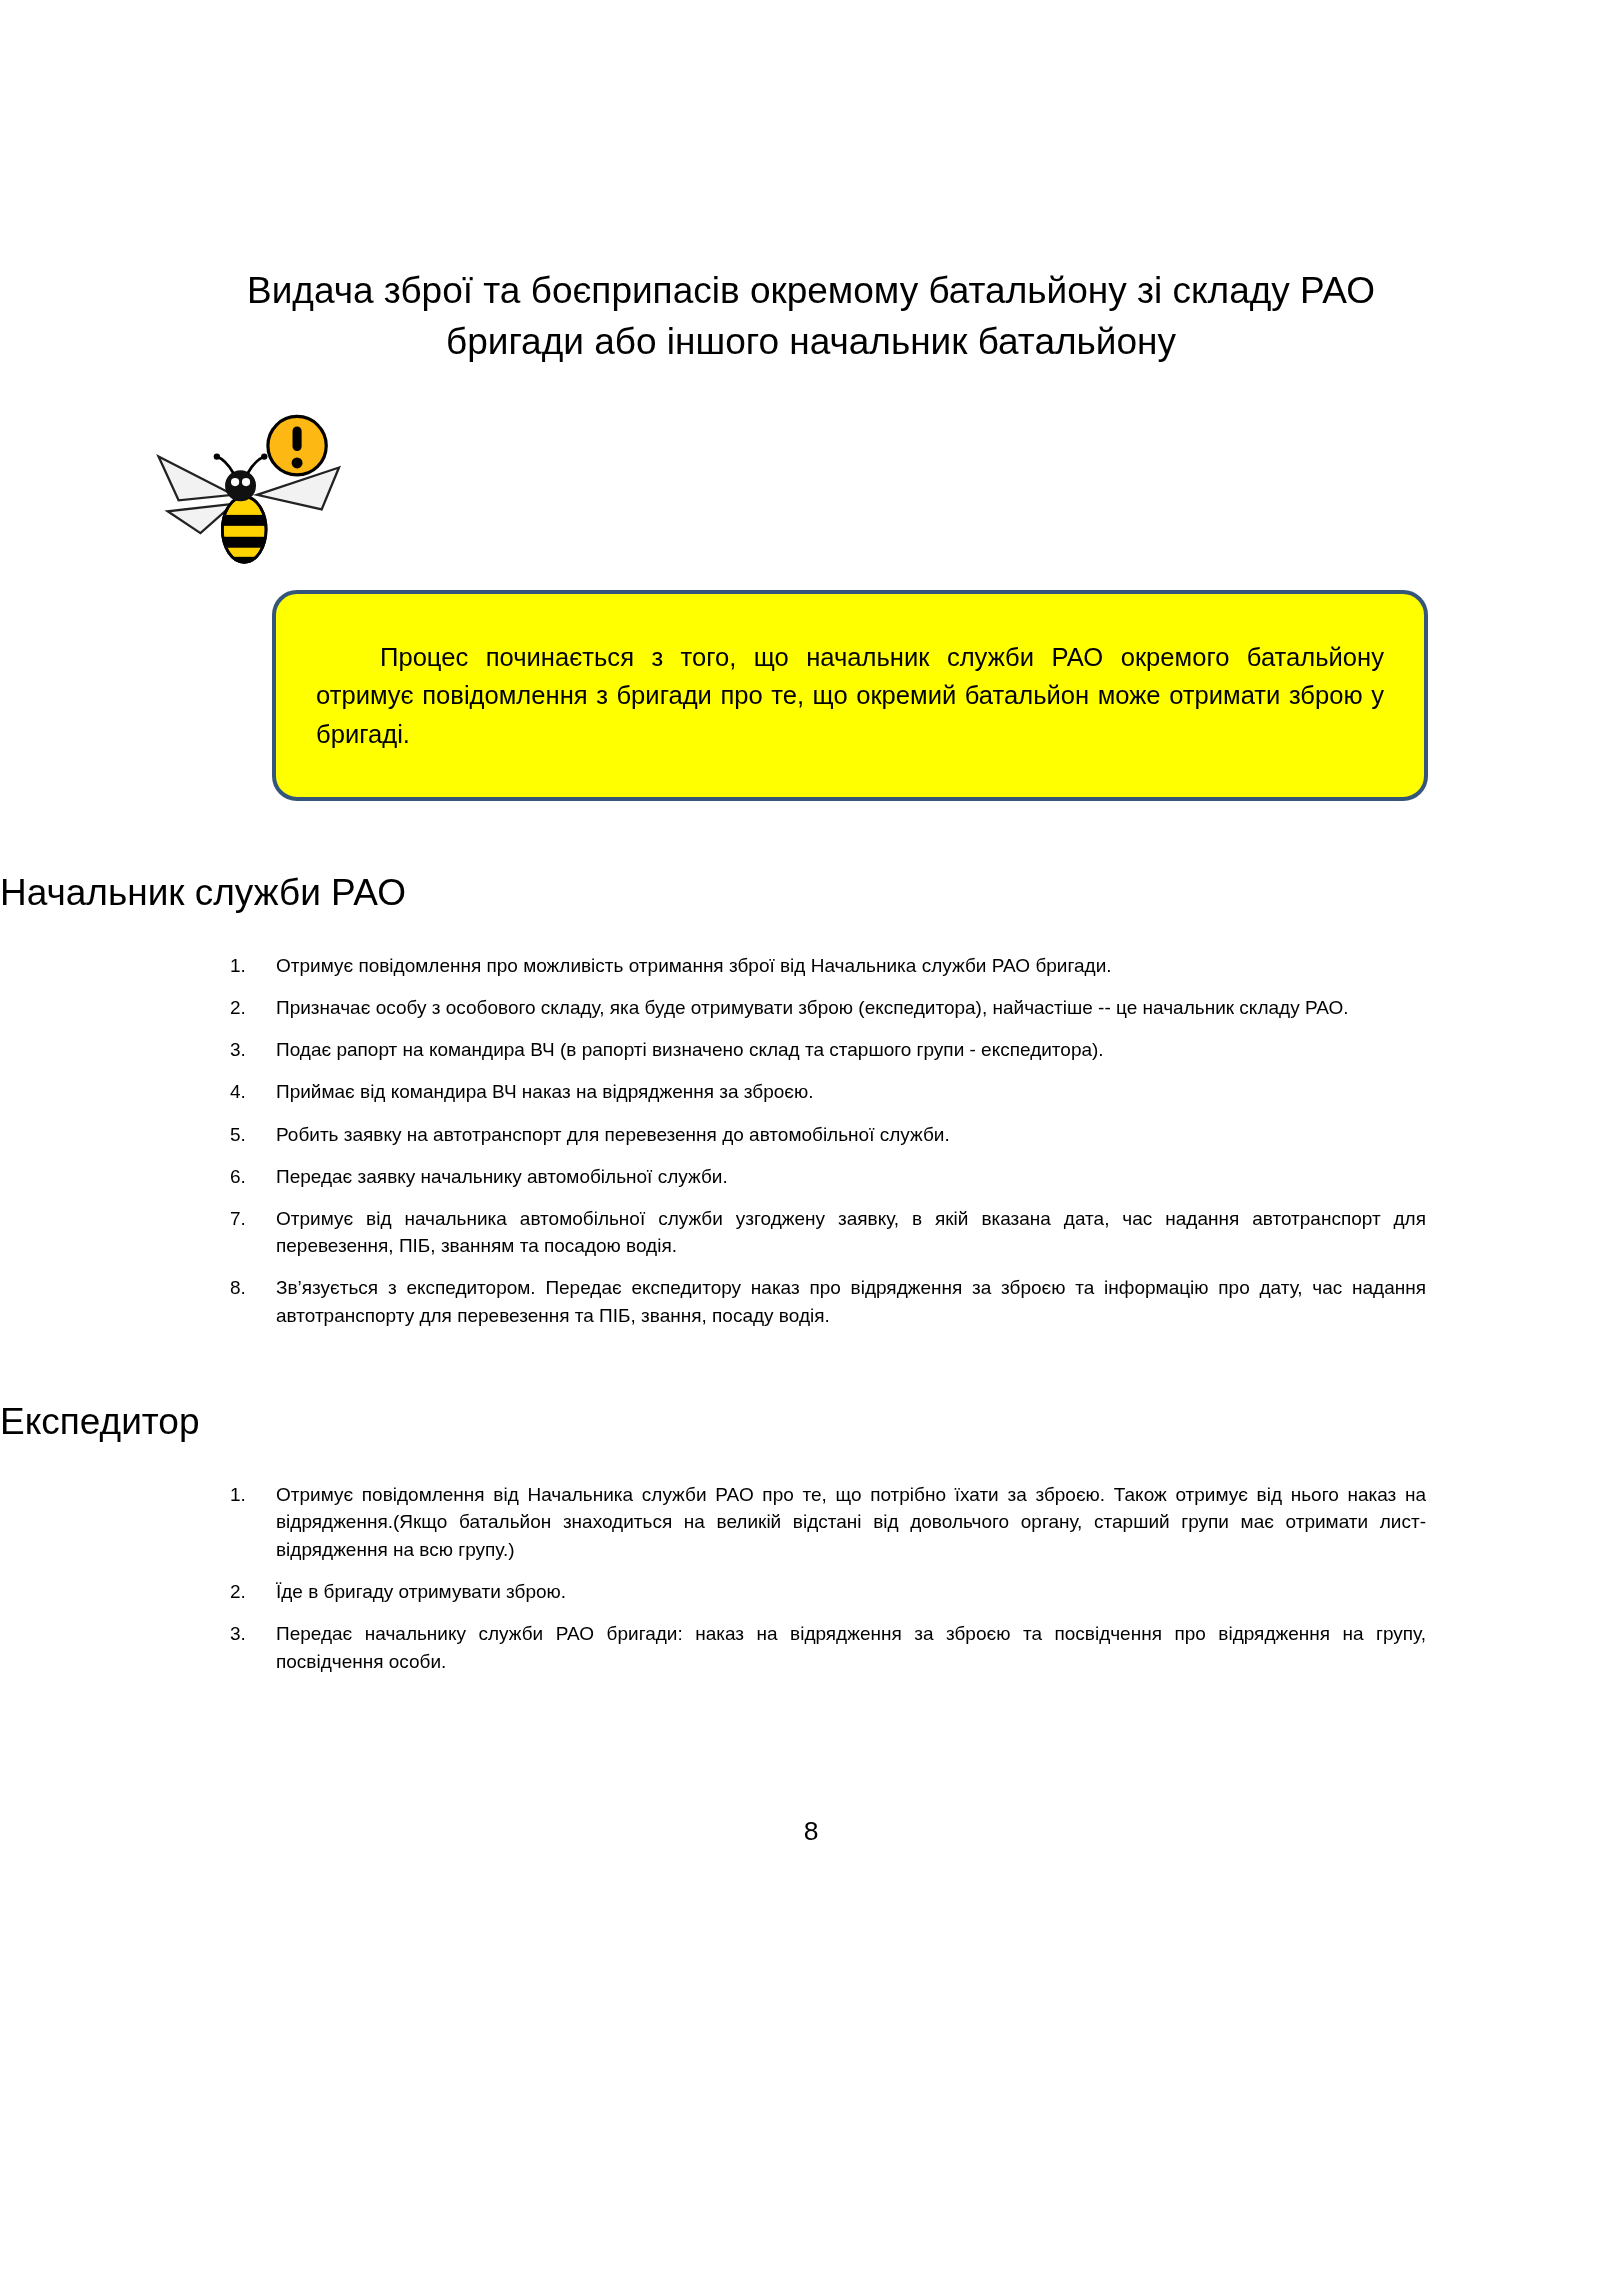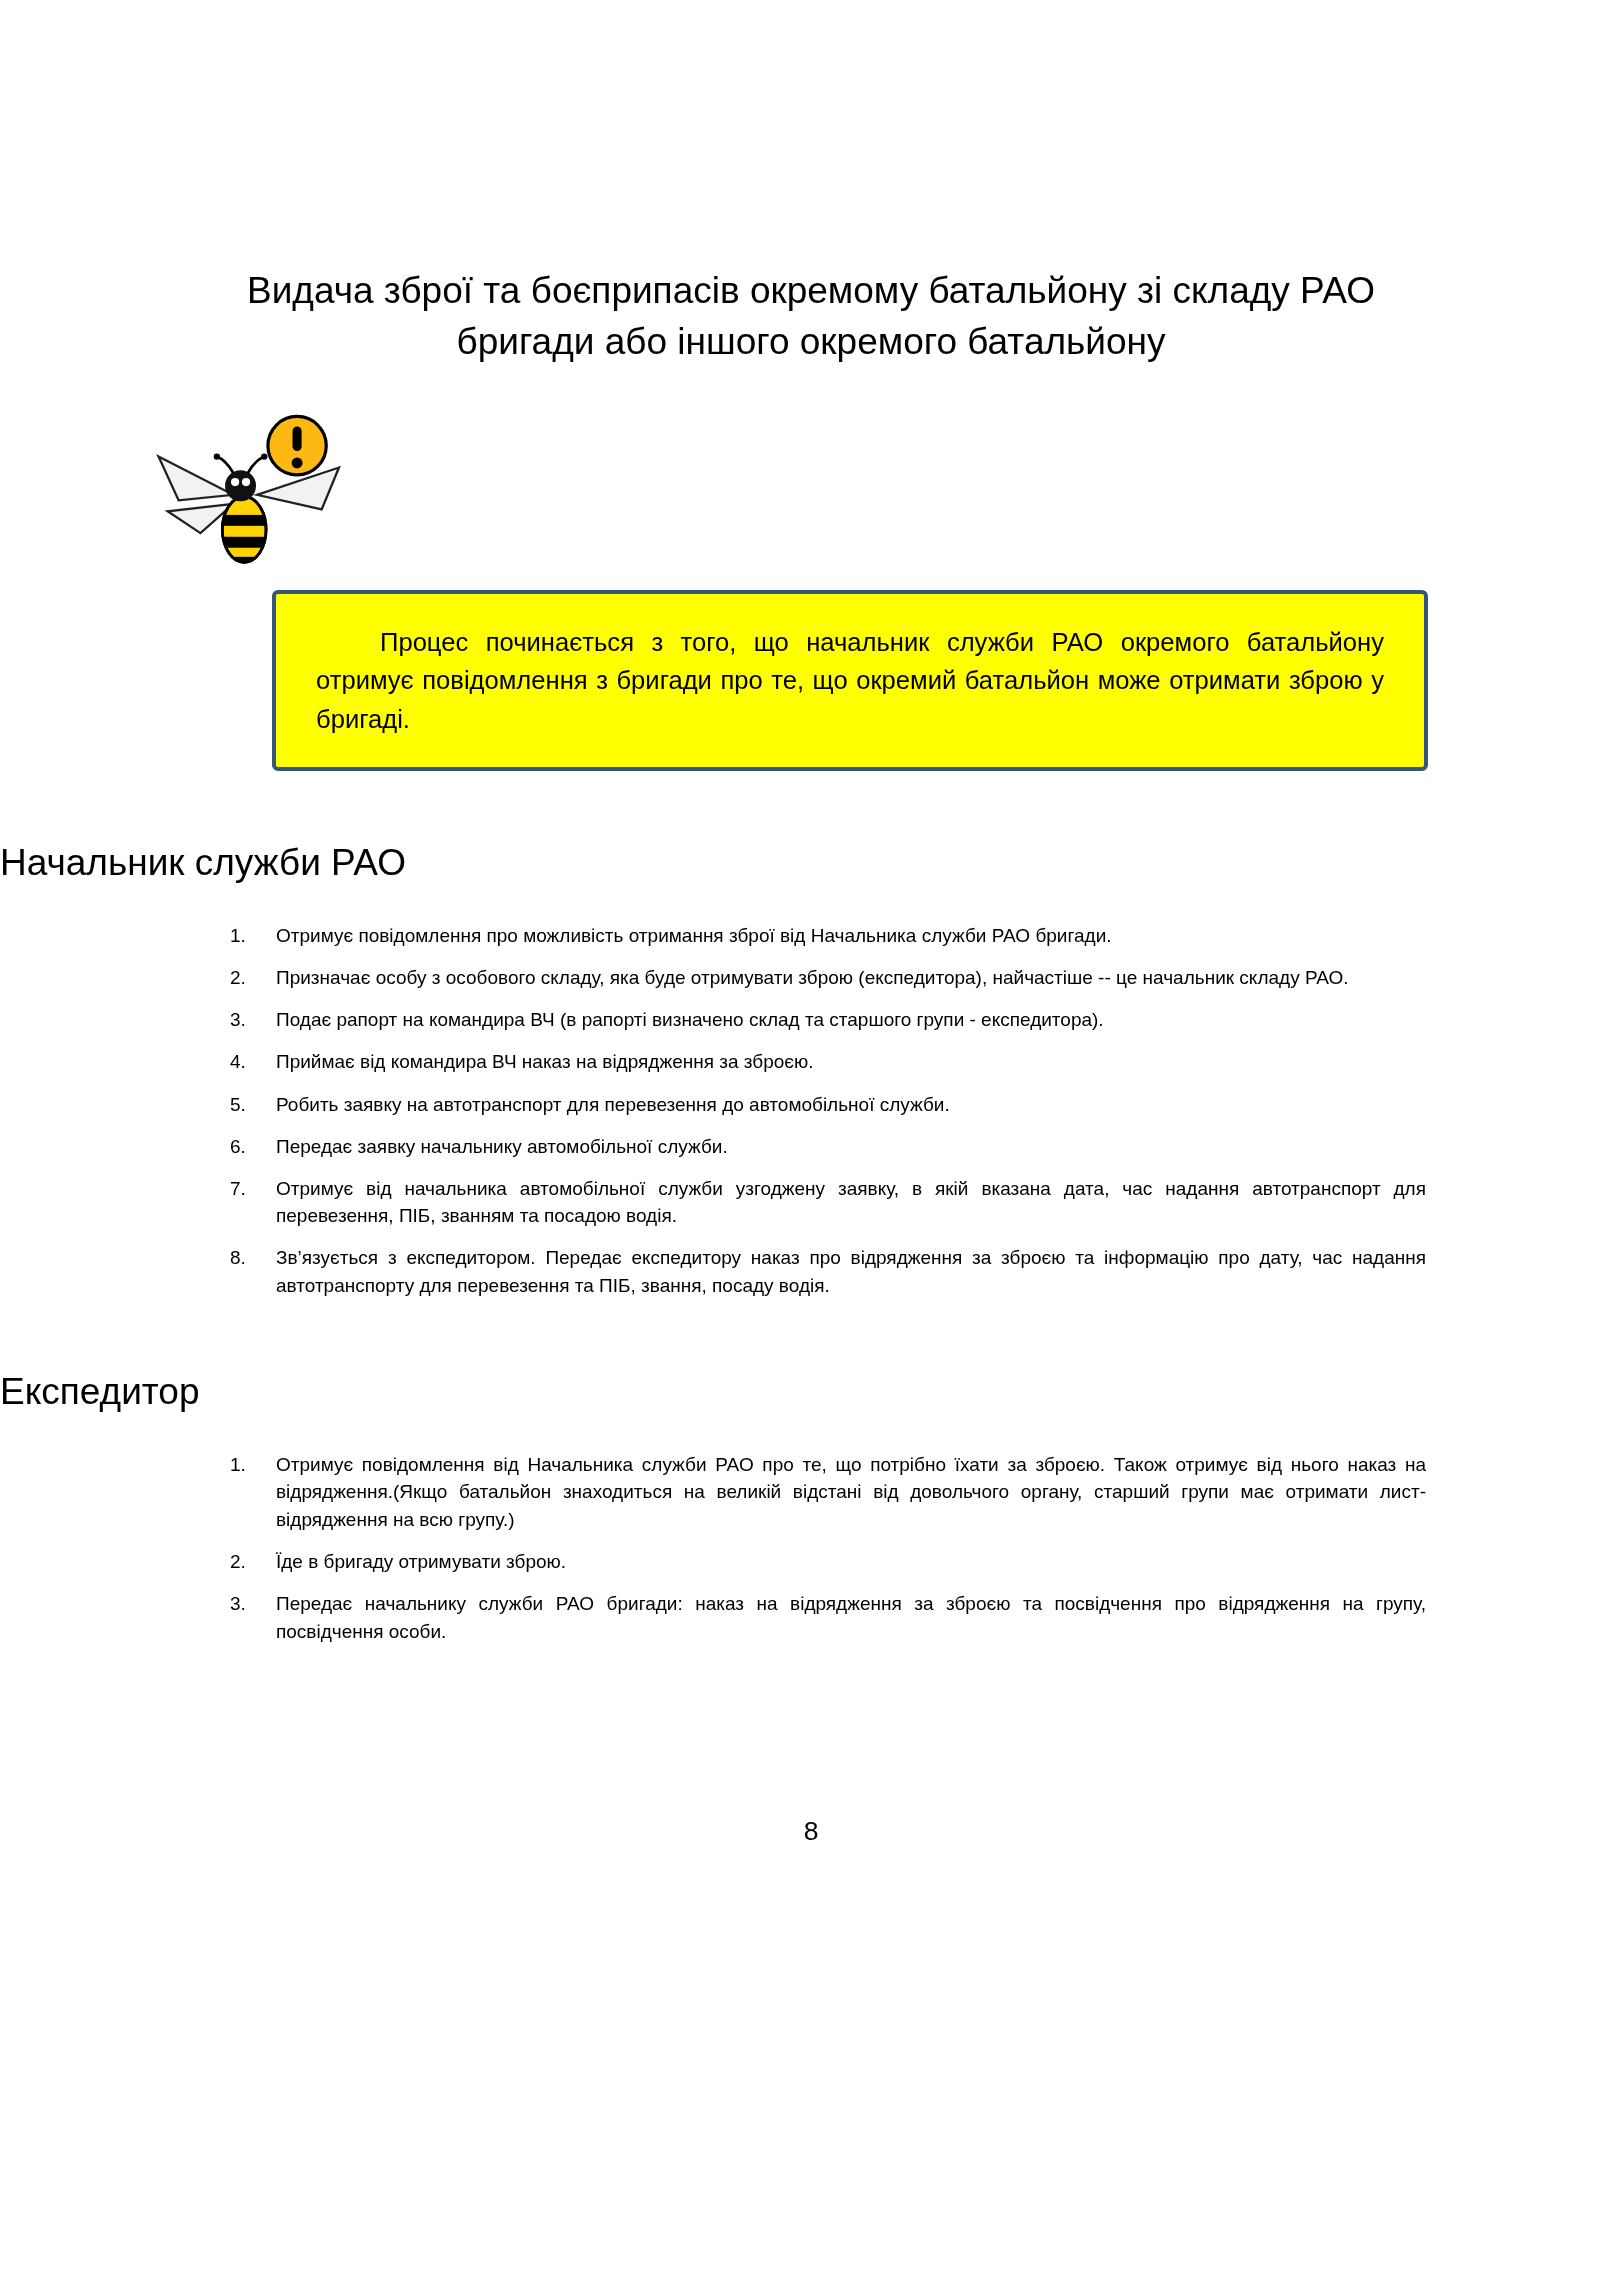--- a/index.html
+++ b/index.html
@@ -33,22 +33,22 @@
   }
   .icon-wrap svg { display: block; }
   .wing { fill: #f2f2f2; stroke: #222; stroke-width: 2.5; }
   .badge { fill: var(--badge-fill, #FDB813); stroke: #000; stroke-width: 3.5; }
   .bee-body { fill: var(--bee-yellow, #FFD300); stroke: #000; stroke-width: 3; }
 
   .callout {
     margin: 3.7px 194px 0 272px;
     background: var(--callout-bg, #FFFF00);
     border: 4.6px solid var(--callout-border, #35567B);
-    border-radius: 6px;
-    padding: 29px 40px;
+    border-radius: 25px;
+    padding: 44px 40px;
     font-size: 25.6px;
     line-height: 1.5;
   }
   .callout p {
     margin: 0;
     text-indent: 64px;
     text-align: justify;
   }
 
   h2.section-heading {
@@ -88,21 +88,21 @@
     font-size: 26.5px;
   }
 </style>
 </head>
 <body>
 
 <div class="page">
 
   <h1 class="doc-title">
     <span class="tline">Видача зброї та боєприпасів окремому батальйону зі складу РАО</span>
-    <span class="tline">бригади або іншого окремого батальйону</span>
+    <span class="tline">бригади або іншого начальник батальйону</span>
   </h1>
 
   <div class="icon-wrap">
     <svg width="219" height="175" viewBox="0 0 240 192" aria-hidden="true">
 
       <path class="wing" d="M100 92 L18 50 L40 98 Z"></path>
       <path class="wing" d="M100 102 L28 110 L64 134 Z"></path>
       <path class="wing" d="M126 92 L216 62 L197 108 Z"></path>
 
       <clipPath id="bodyClip">

